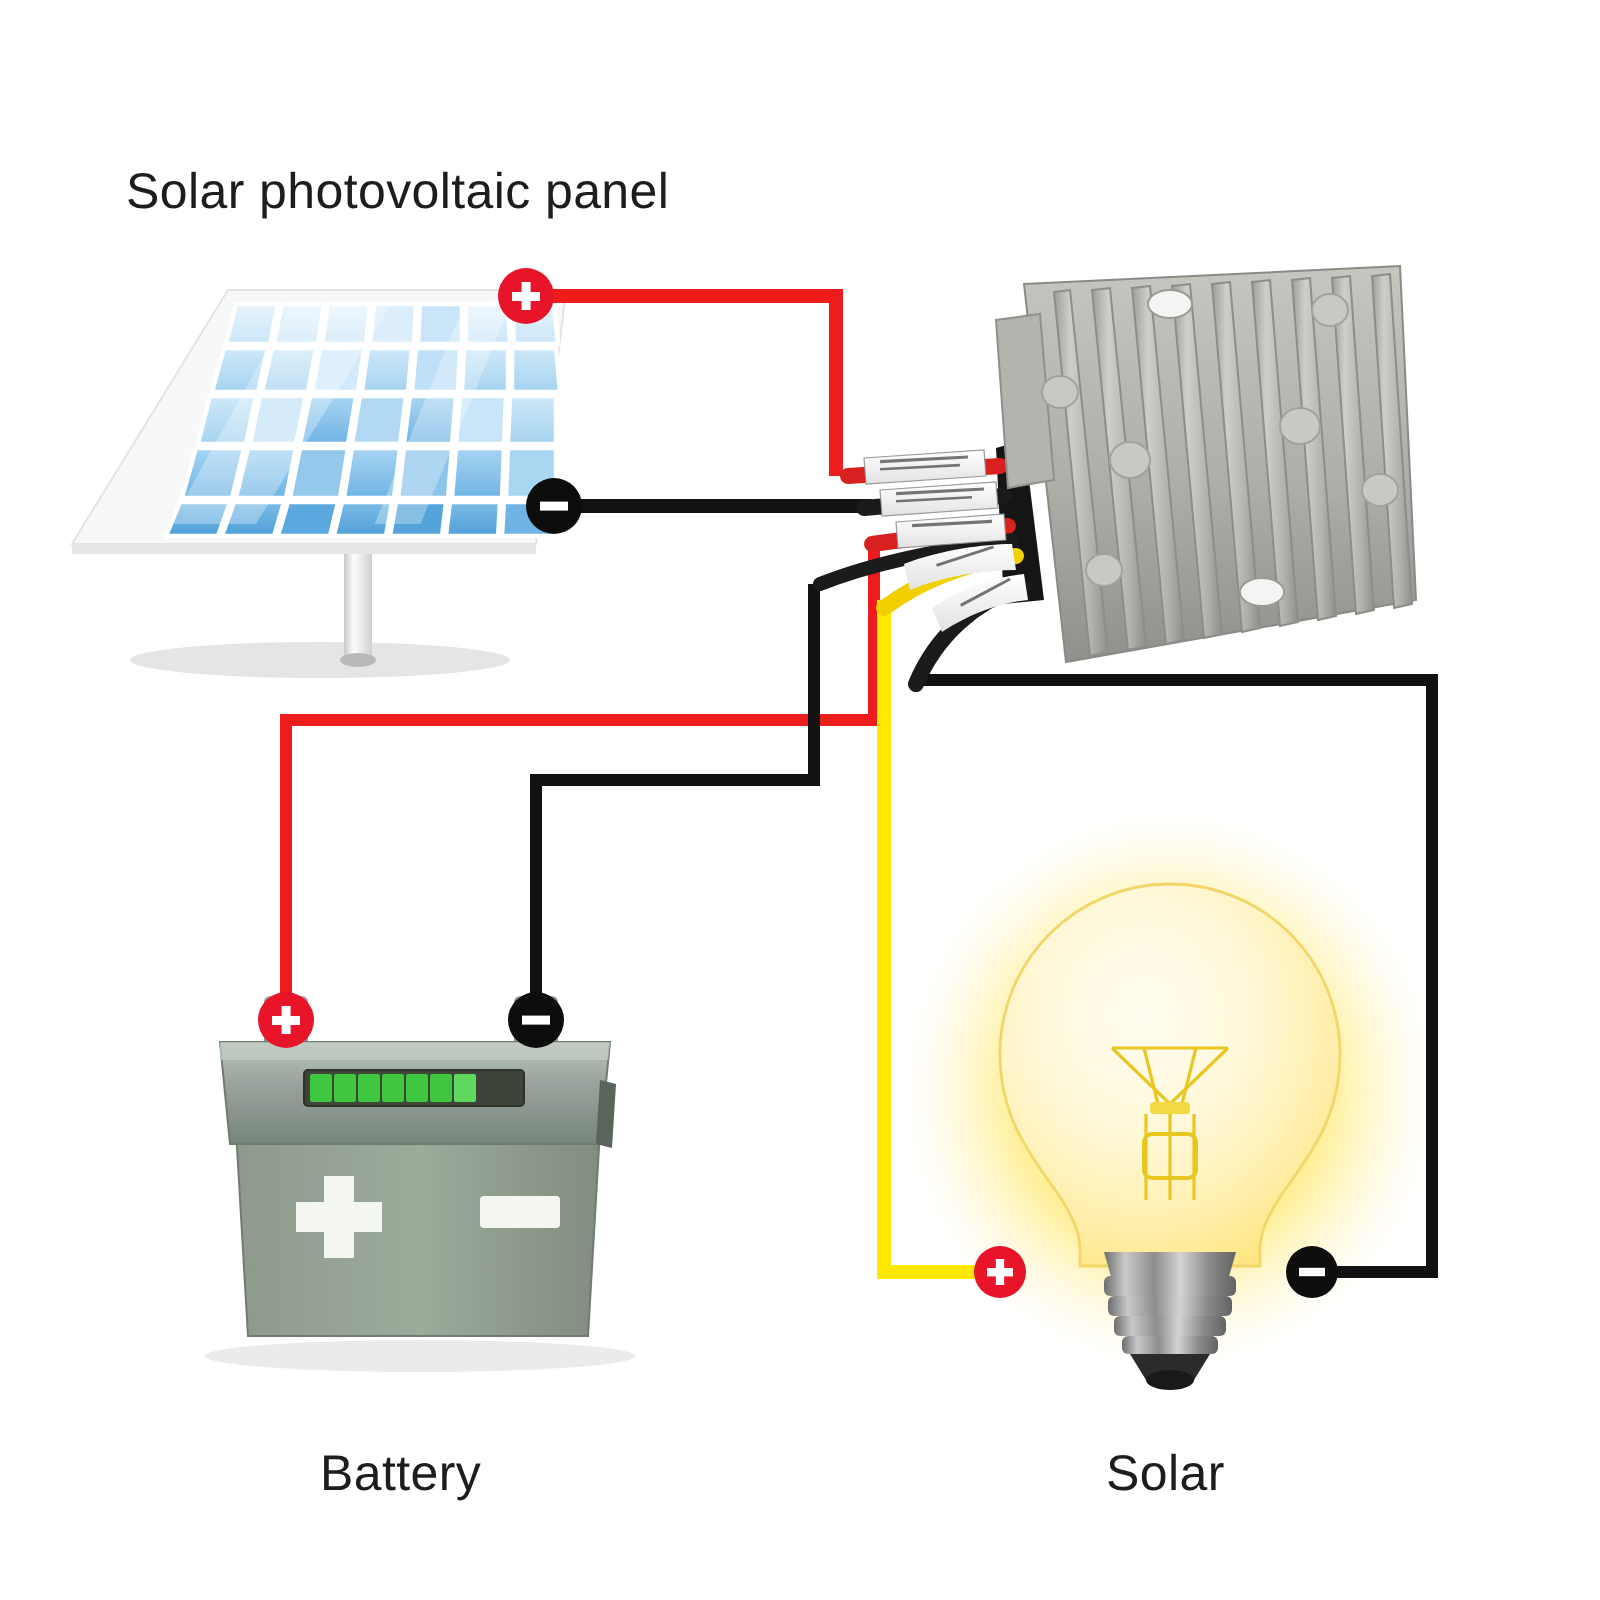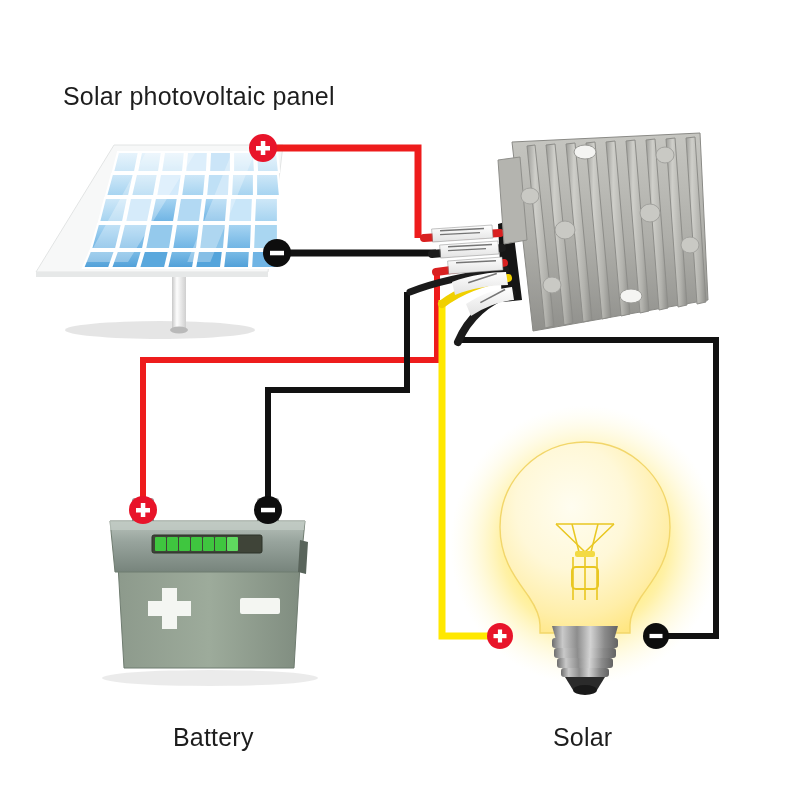--- a/index.html
+++ b/index.html
@@ -1,21 +1,21 @@
 <!DOCTYPE html>
 <html><head>
 <meta charset="utf-8">
 <style>
   html,body{margin:0;padding:0;background:#fff;}
   body{width:800px;height:800px;position:relative;overflow:hidden;
        font-family:"Liberation Sans",sans-serif;color:#1a1a1a;}
   #stage{position:absolute;inset:0;width:656px;height:800px;}
   .lbl{position:absolute;font-size:25px;letter-spacing:.2px;white-space:nowrap;color:#1d1d1d;}
   #title-solar{left:63px;top:82px;}
-  #label-battery{left:173px;top:723px;}
+  #label-battery{left:160px;top:723px;}
   #label-load{left:553px;top:723px;}
   svg{position:absolute;left:0;top:0;}
   #wires{z-index:3;}
   #panel-art{left:0;top:0;z-index:2;}
   #conv-art{z-index:4;}
   #batt-art{z-index:2;}
   #bulb-art{z-index:1;}
   #terminals{z-index:6;}
 </style>
 </head>

